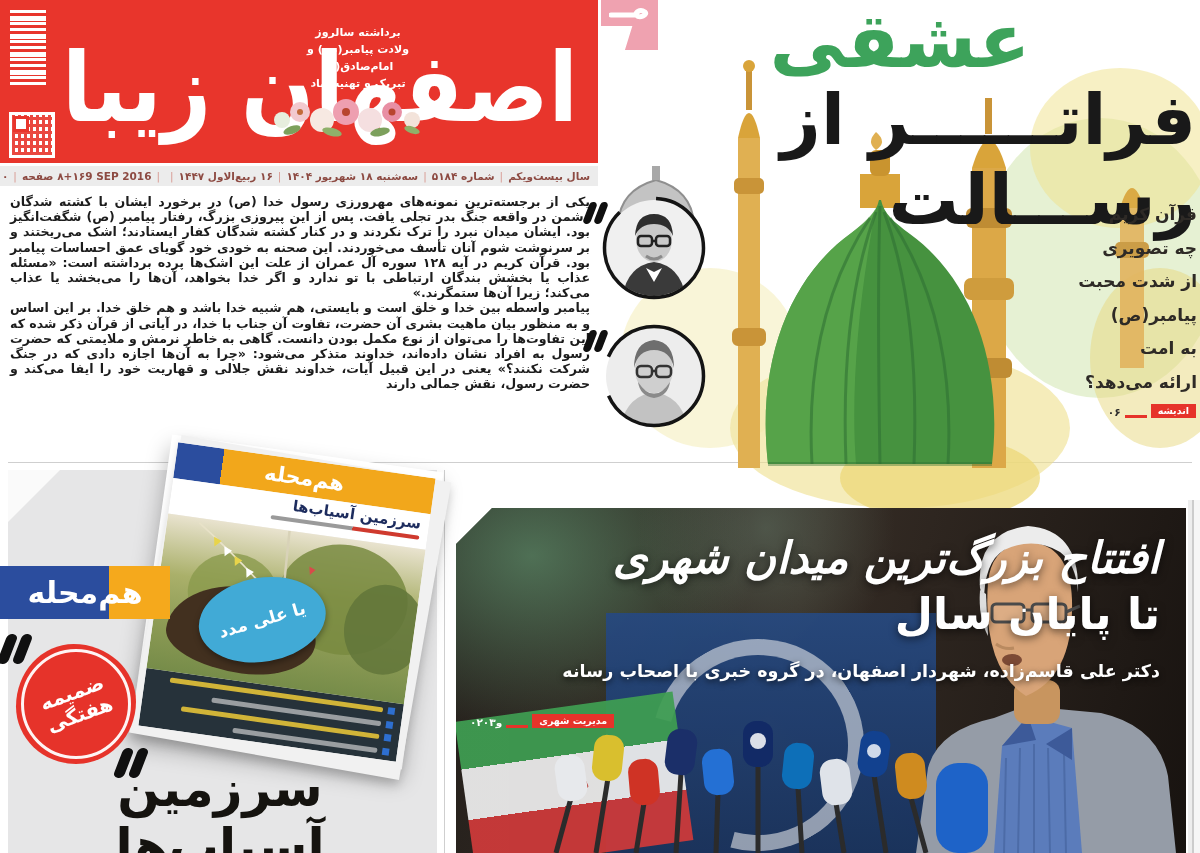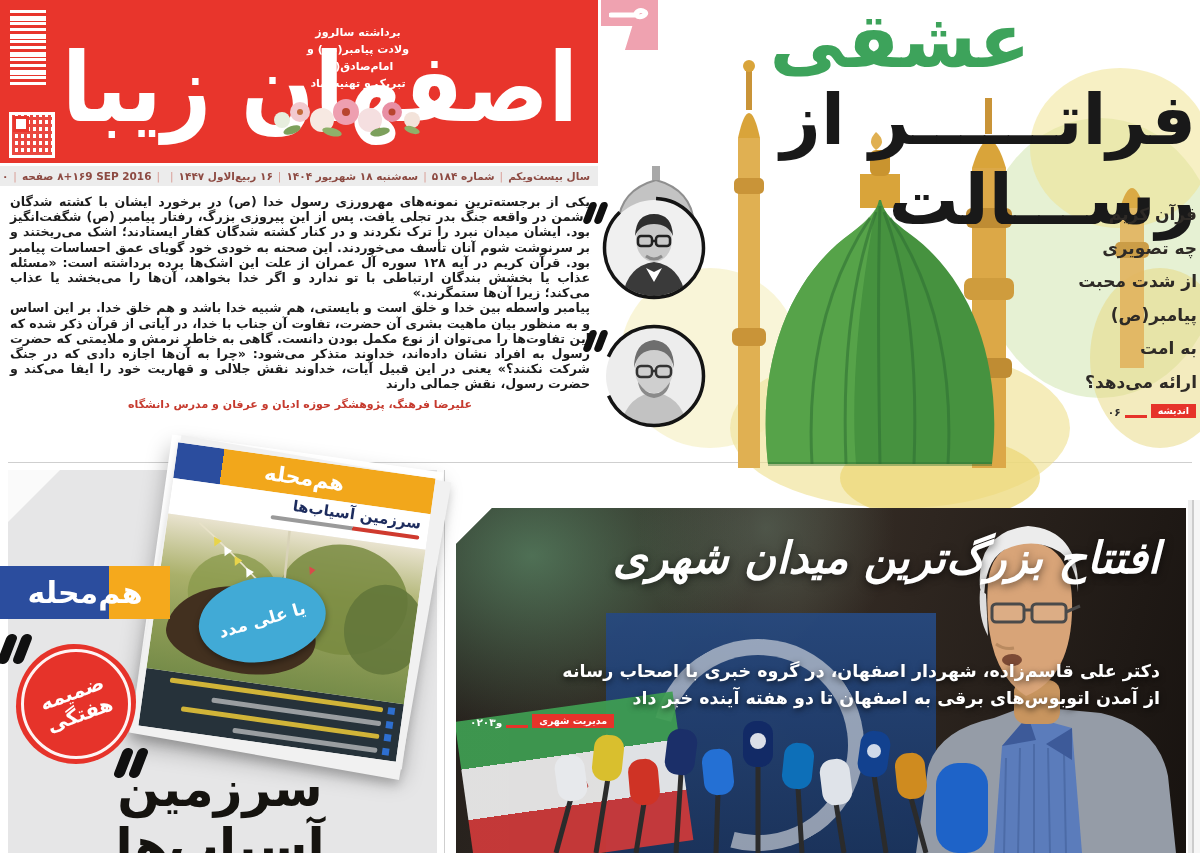--- a/index.html
+++ b/index.html
@@ -263,21 +263,20 @@
       <path d="M208 436 H 432" stroke="#2e6e33" stroke-width="4" opacity="0.4"></path>
     </g>
   </svg>
 
   <div class="headline-green">عشقی</div>
   <div class="headline-black">فراتــــــر از رســـالت</div>
 
   <div class="lead-text">
     <p>یکی از برجسته‌ترین نمونه‌های مهرورزی رسول خدا (ص) در برخورد ایشان با کشته شدگان دشمن در واقعه جنگ بدر تجلی یافت. پس از این پیروزی بزرگ، رفتار پیامبر (ص) شگفت‌انگیز بود. ایشان میدان نبرد را ترک نکردند و در کنار کشته شدگان کفار ایستادند؛ اشک می‌ریختند و بر سرنوشت شوم آنان تأسف می‌خوردند. این صحنه به خودی خود گویای عمق احساسات پیامبر بود. قرآن کریم در آیه ۱۲۸ سوره آل عمران از علت این اشک‌ها پرده برداشته است: «مسئله عذاب یا بخشش بندگان ارتباطی با تو ندارد و اگر خدا بخواهد، آن‌ها را می‌بخشد یا عذاب می‌کند؛ زیرا آن‌ها ستمگرند.»</p>
     <p>پیامبر واسطه بین خدا و خلق است و بایستی، هم شبیه خدا باشد و هم خلق خدا. بر این اساس و به منظور بیان ماهیت بشری آن حضرت، تفاوت آن جناب با خدا، در آیاتی از قرآن ذکر شده که این تفاوت‌ها را می‌توان از نوع مکمل بودن دانست. گاهی به خاطر نرمش و ملایمتی که حضرت رسول به افراد نشان داده‌اند، خداوند متذکر می‌شود: «چرا به آن‌ها اجازه دادی که در جنگ شرکت نکنند؟» یعنی در این قبیل آیات، خداوند نقش جلالی و قهاریت خود را ایفا می‌کند و حضرت رسول، نقش جمالی دارند</p>
-    <span class="byline">علیرضا فرهنگ، پژوهشگر حوزه ادیان و عرفان و مدرس دانشگاه</span>
   </div>
 
   <div class="portraits">
     <div class="portrait">
       <span class="qmark small p-quote">
           <i></i>
           <i></i>
         </span>
       <svg width="104" height="104" viewBox="0 0 104 104">
         <circle cx="52" cy="52" r="48" fill="#f0f0f0"></circle>
@@ -463,24 +462,24 @@
         <rect x="285" y="56" width="30" height="46" rx="13" fill="#dfe3e9" transform="rotate(-7 300 79)"></rect>
         <rect x="323" y="28" width="30" height="46" rx="13" fill="#12418f" transform="rotate(8 338 51)"></rect>
         <rect x="360" y="50" width="30" height="46" rx="13" fill="#cf8b1f" transform="rotate(-6 375 73)"></rect>
         <circle cx="222" cy="38" r="8" fill="#fff" opacity="0.85"></circle>
         <circle cx="338" cy="48" r="7" fill="#fff" opacity="0.8"></circle>
       </g>
       <rect x="400" y="60" width="52" height="90" rx="22" fill="#1e63c8"></rect>
     </svg>
     <div class="news-headline">
       <span class="nh-1">افتتاح بزرگ‌ترین میدان شهری</span>
+      <span class="nh-2">تا پایان سال</span>
     </div>
     <div class="news-subhead">
       <div>دکتر علی قاسم‌زاده، شهردار اصفهان، در گروه خبری با اصحاب رسانه</div>
-      <div>از آمدن اتوبوس‌های برقی به اصفهان تا دو هفته آینده خبر داد</div>
     </div>
     <div class="section-badge badge-city">
       <span class="sb-num">۰۲و۰۳</span>
       <span class="sb-line"></span>
       <span class="sb-label">مدیریت شهری</span>
     </div>
   </div>
 
   <div class="page-edge"></div>
 

